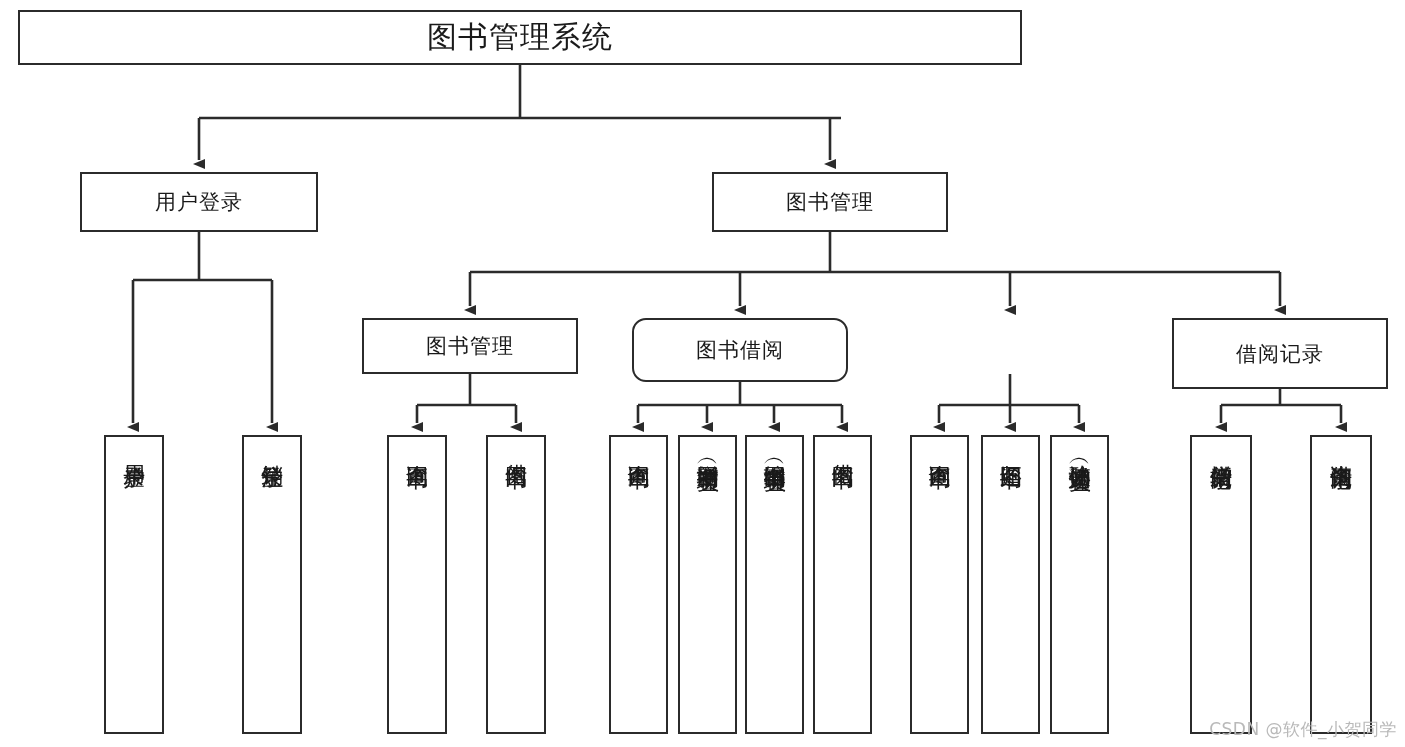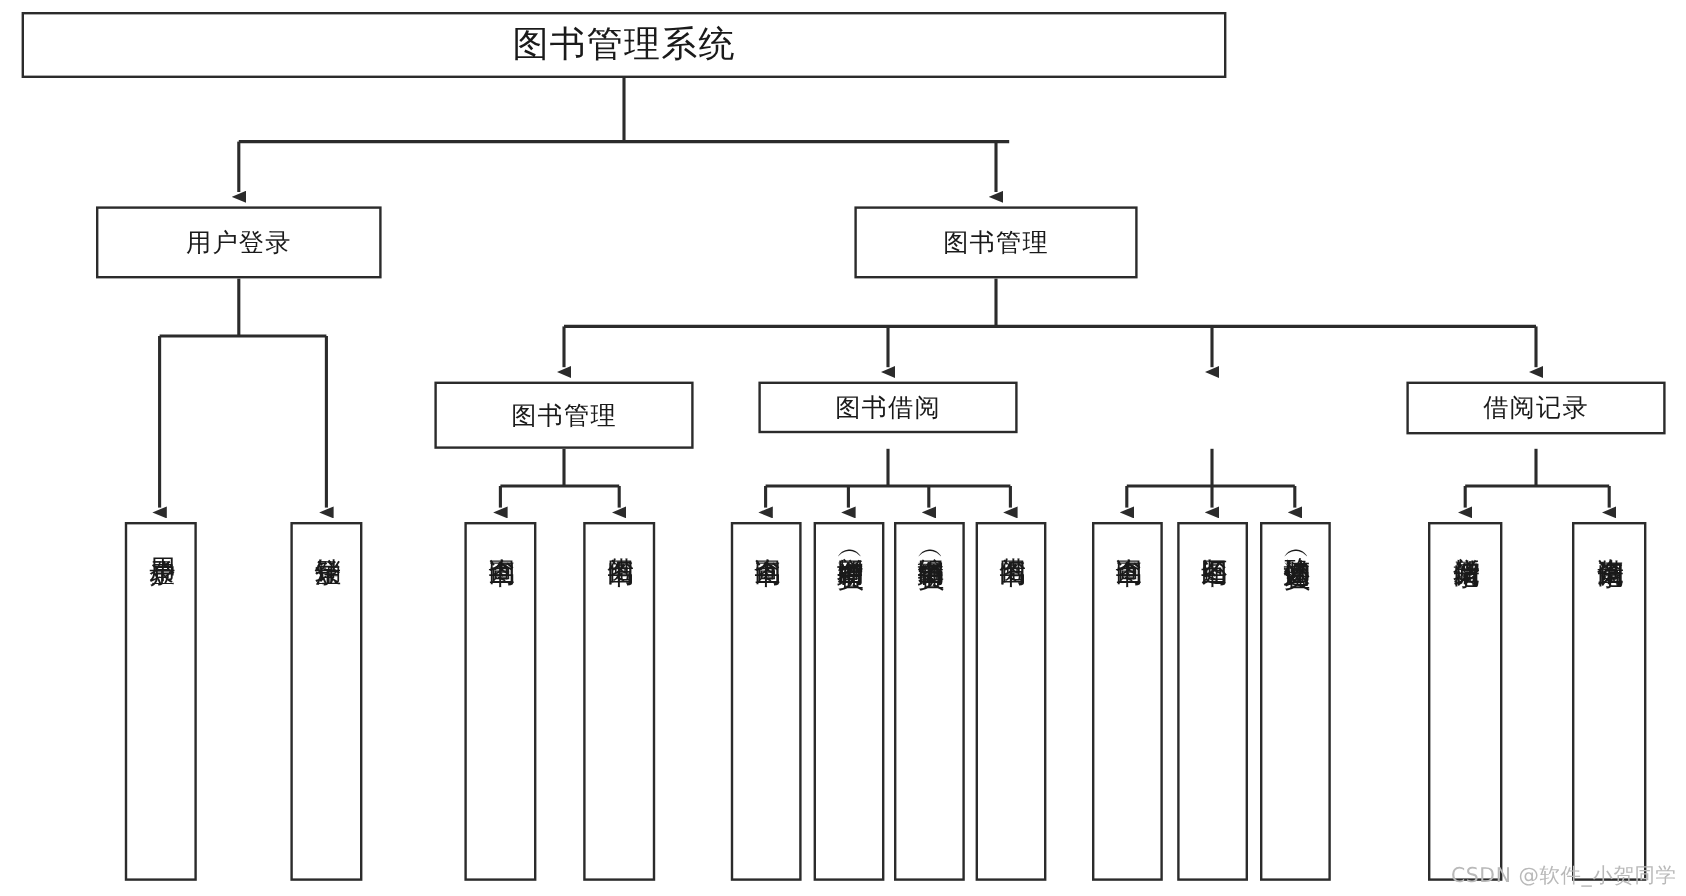--- a/index.html
+++ b/index.html
@@ -104,22 +104,22 @@
       <path d="M1341,405 L1341,423" marker-end="url(#arrow)"></path>
     </g>
   </svg>
 
   <div class="node h root" style="left:18px;top:10px;width:1004px;height:55px;">图书管理系统</div>
 
   <div class="node h" style="left:80px;top:172px;width:238px;height:60px;">用户登录</div>
   <div class="node h" style="left:712px;top:172px;width:236px;height:60px;">图书管理</div>
 
   <div class="node h" style="left:362px;top:318px;width:216px;height:56px;">图书管理</div>
-  <div class="node h" style="left:632px;top:318px;width:216px;height:43px;">图书借阅</div>
-  <div class="node h" style="left:1172px;top:318px;width:216px;height:44px;text-align:right;">借阅记录</div>
+  <div class="node h" style="left:632px;top:318px;width:216px;height:64px;border-radius:14px;">图书借阅</div>
+  <div class="node h" style="left:1172px;top:318px;width:216px;height:71px;text-align:right;">借阅记录</div>
 
   <div class="node v" style="left:104px;top:435px;width:60px;height:299px;">
     <span class="vtext">用户登录</span>
   </div>
   <div class="node v" style="left:242px;top:435px;width:60px;height:299px;">
     <span class="vtext">注销登录</span>
   </div>
   <div class="node v" style="left:387px;top:435px;width:60px;height:299px;">
     <span class="vtext">查询图书</span>
   </div>

